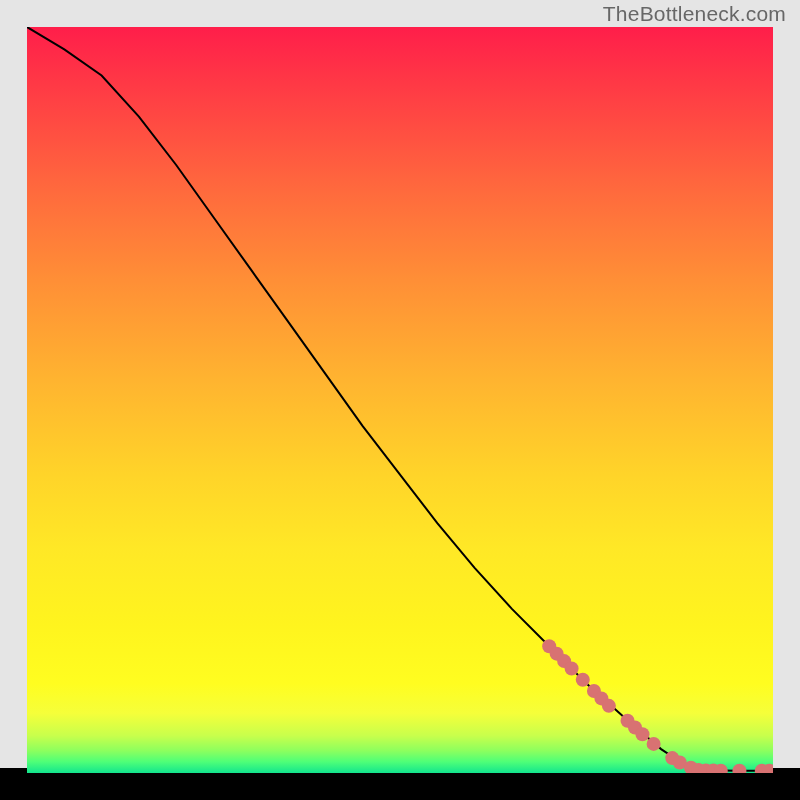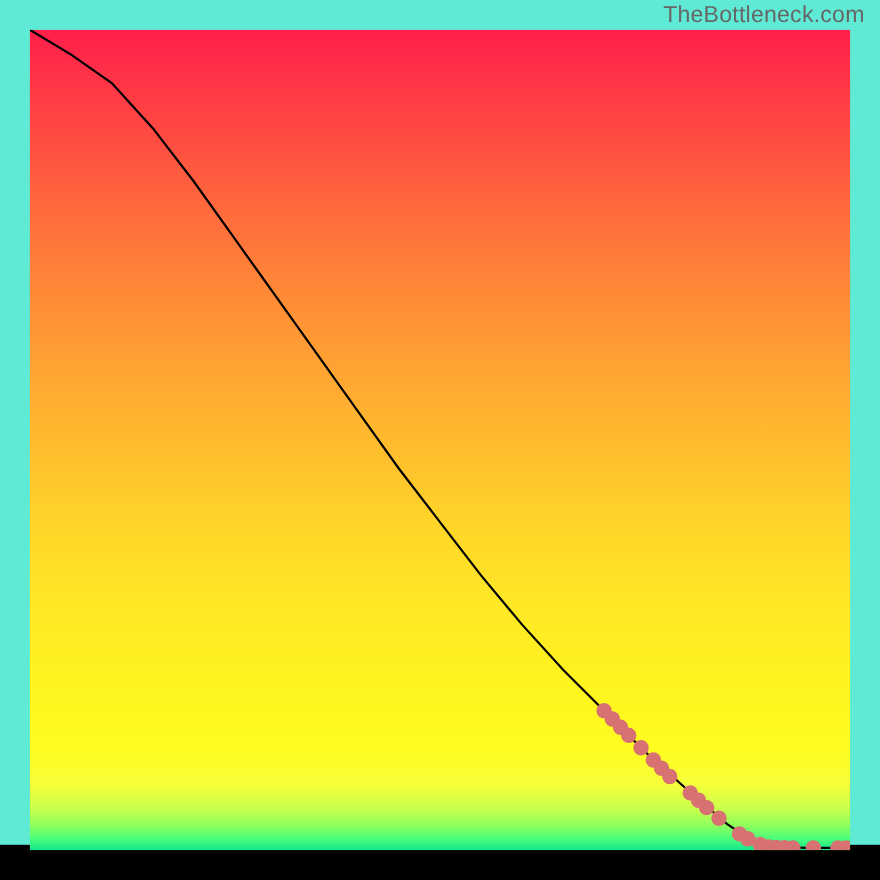--- a/index.html
+++ b/index.html
@@ -8,21 +8,21 @@
     width: 800px;
     height: 800px;
     background: #000;
     overflow: hidden;
     font-family: Arial, Helvetica, sans-serif;
   }
   .stage {
     position: relative;
     width: 800px;
     height: 768px;
-    background: #5eead4;
+    background: #e5e5e5;
   }
   .watermark {
     position: absolute;
     top: 2px;
     right: 14px;
     color: #676767;
     font-size: 21px;
     font-weight: 400;
     letter-spacing: 0.2px;
     z-index: 20;

